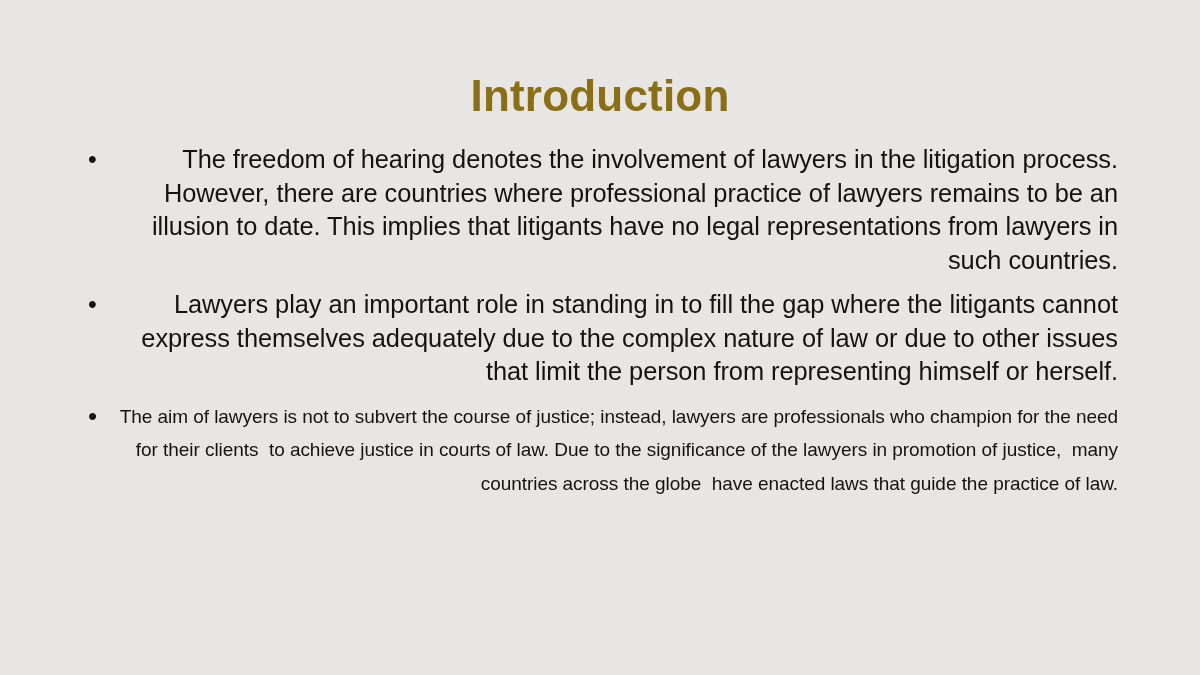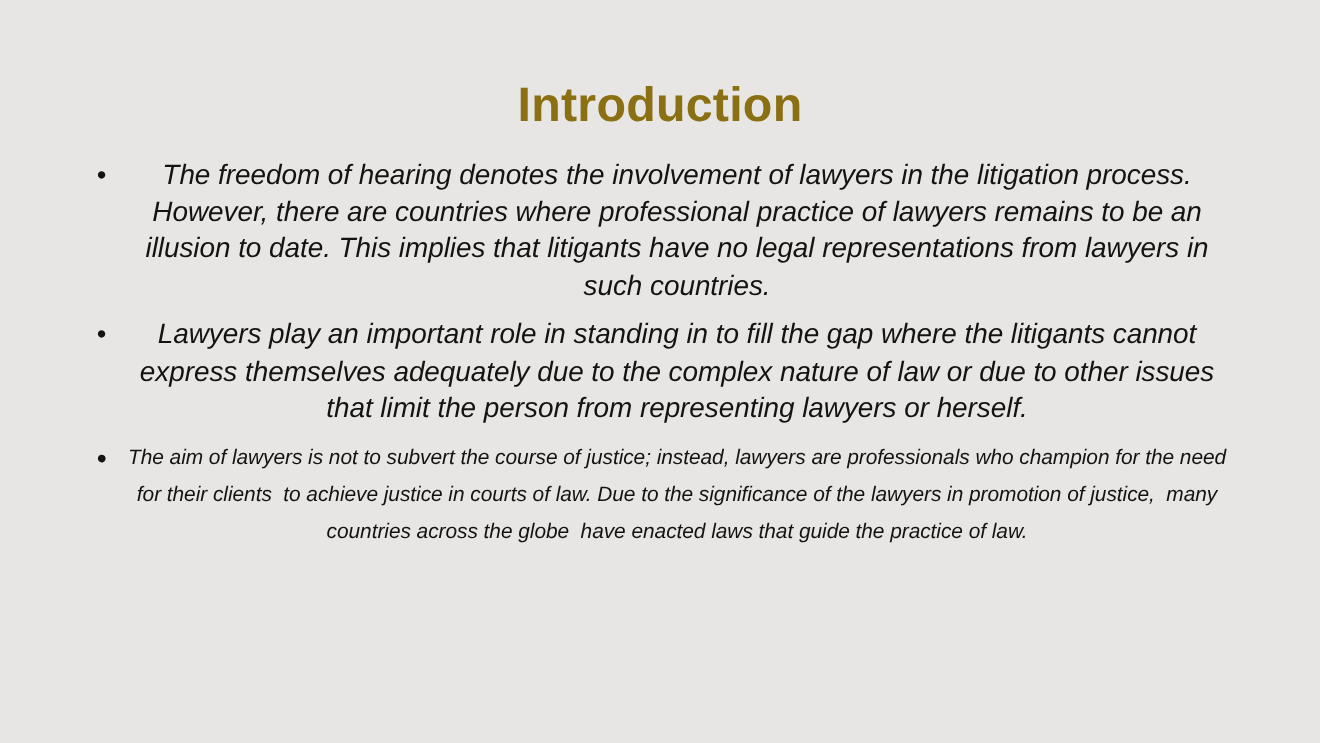--- a/index.html
+++ b/index.html
@@ -51,23 +51,22 @@
     line-height: 33.5px;
     font-size: 25px;
     color: #131313;
   }
   .bullet-text {
     flex: 1 1 auto;
     font-size: 25.4px;
     line-height: 33.5px;
     color: #131313;
     white-space: pre-wrap;
-    text-align: center;
+    text-align: right;
     letter-spacing: -0.05px;
-    font-style: italic;
   }
   .bullet-row.size-lg .bullet-text {
     font-size: 19px;
     line-height: 33.5px;
   }
   .bullet-row.size-lg .bullet-marker {
     font-size: 26px;
   }
   .bullet-row#bullet-1 { margin-bottom: 11px; }
   .bullet-row#bullet-2 { margin-bottom: 11px; }
@@ -81,21 +80,21 @@
 
   <div class="body-block">
 
     <div class="bullet-row" id="bullet-1">
       <span class="bullet-marker">•</span>
       <span class="bullet-text">The freedom of hearing denotes the involvement of lawyers in the litigation process. However, there are countries where professional practice of lawyers remains to be an illusion to date. This implies that litigants have no legal representations from lawyers in such countries.</span>
     </div>
 
     <div class="bullet-row" id="bullet-2">
       <span class="bullet-marker">•</span>
-      <span class="bullet-text">Lawyers play an important role in standing in to fill the gap where the litigants cannot express themselves adequately due to the complex nature of law or due to other issues that limit the person from representing lawyers or herself.</span>
+      <span class="bullet-text">Lawyers play an important role in standing in to fill the gap where the litigants cannot express themselves adequately due to the complex nature of law or due to other issues that limit the person from representing himself or herself.</span>
     </div>
 
     <div class="bullet-row size-lg" id="bullet-3">
       <span class="bullet-marker">•</span>
       <span class="bullet-text">The aim of lawyers is not to subvert the course of justice; instead, lawyers are professionals who champion for the need for their clients  to achieve justice in courts of law. Due to the significance of the lawyers in promotion of justice,  many countries across the globe  have enacted laws that guide the practice of law.</span>
     </div>
 
   </div>
 </div>
 

